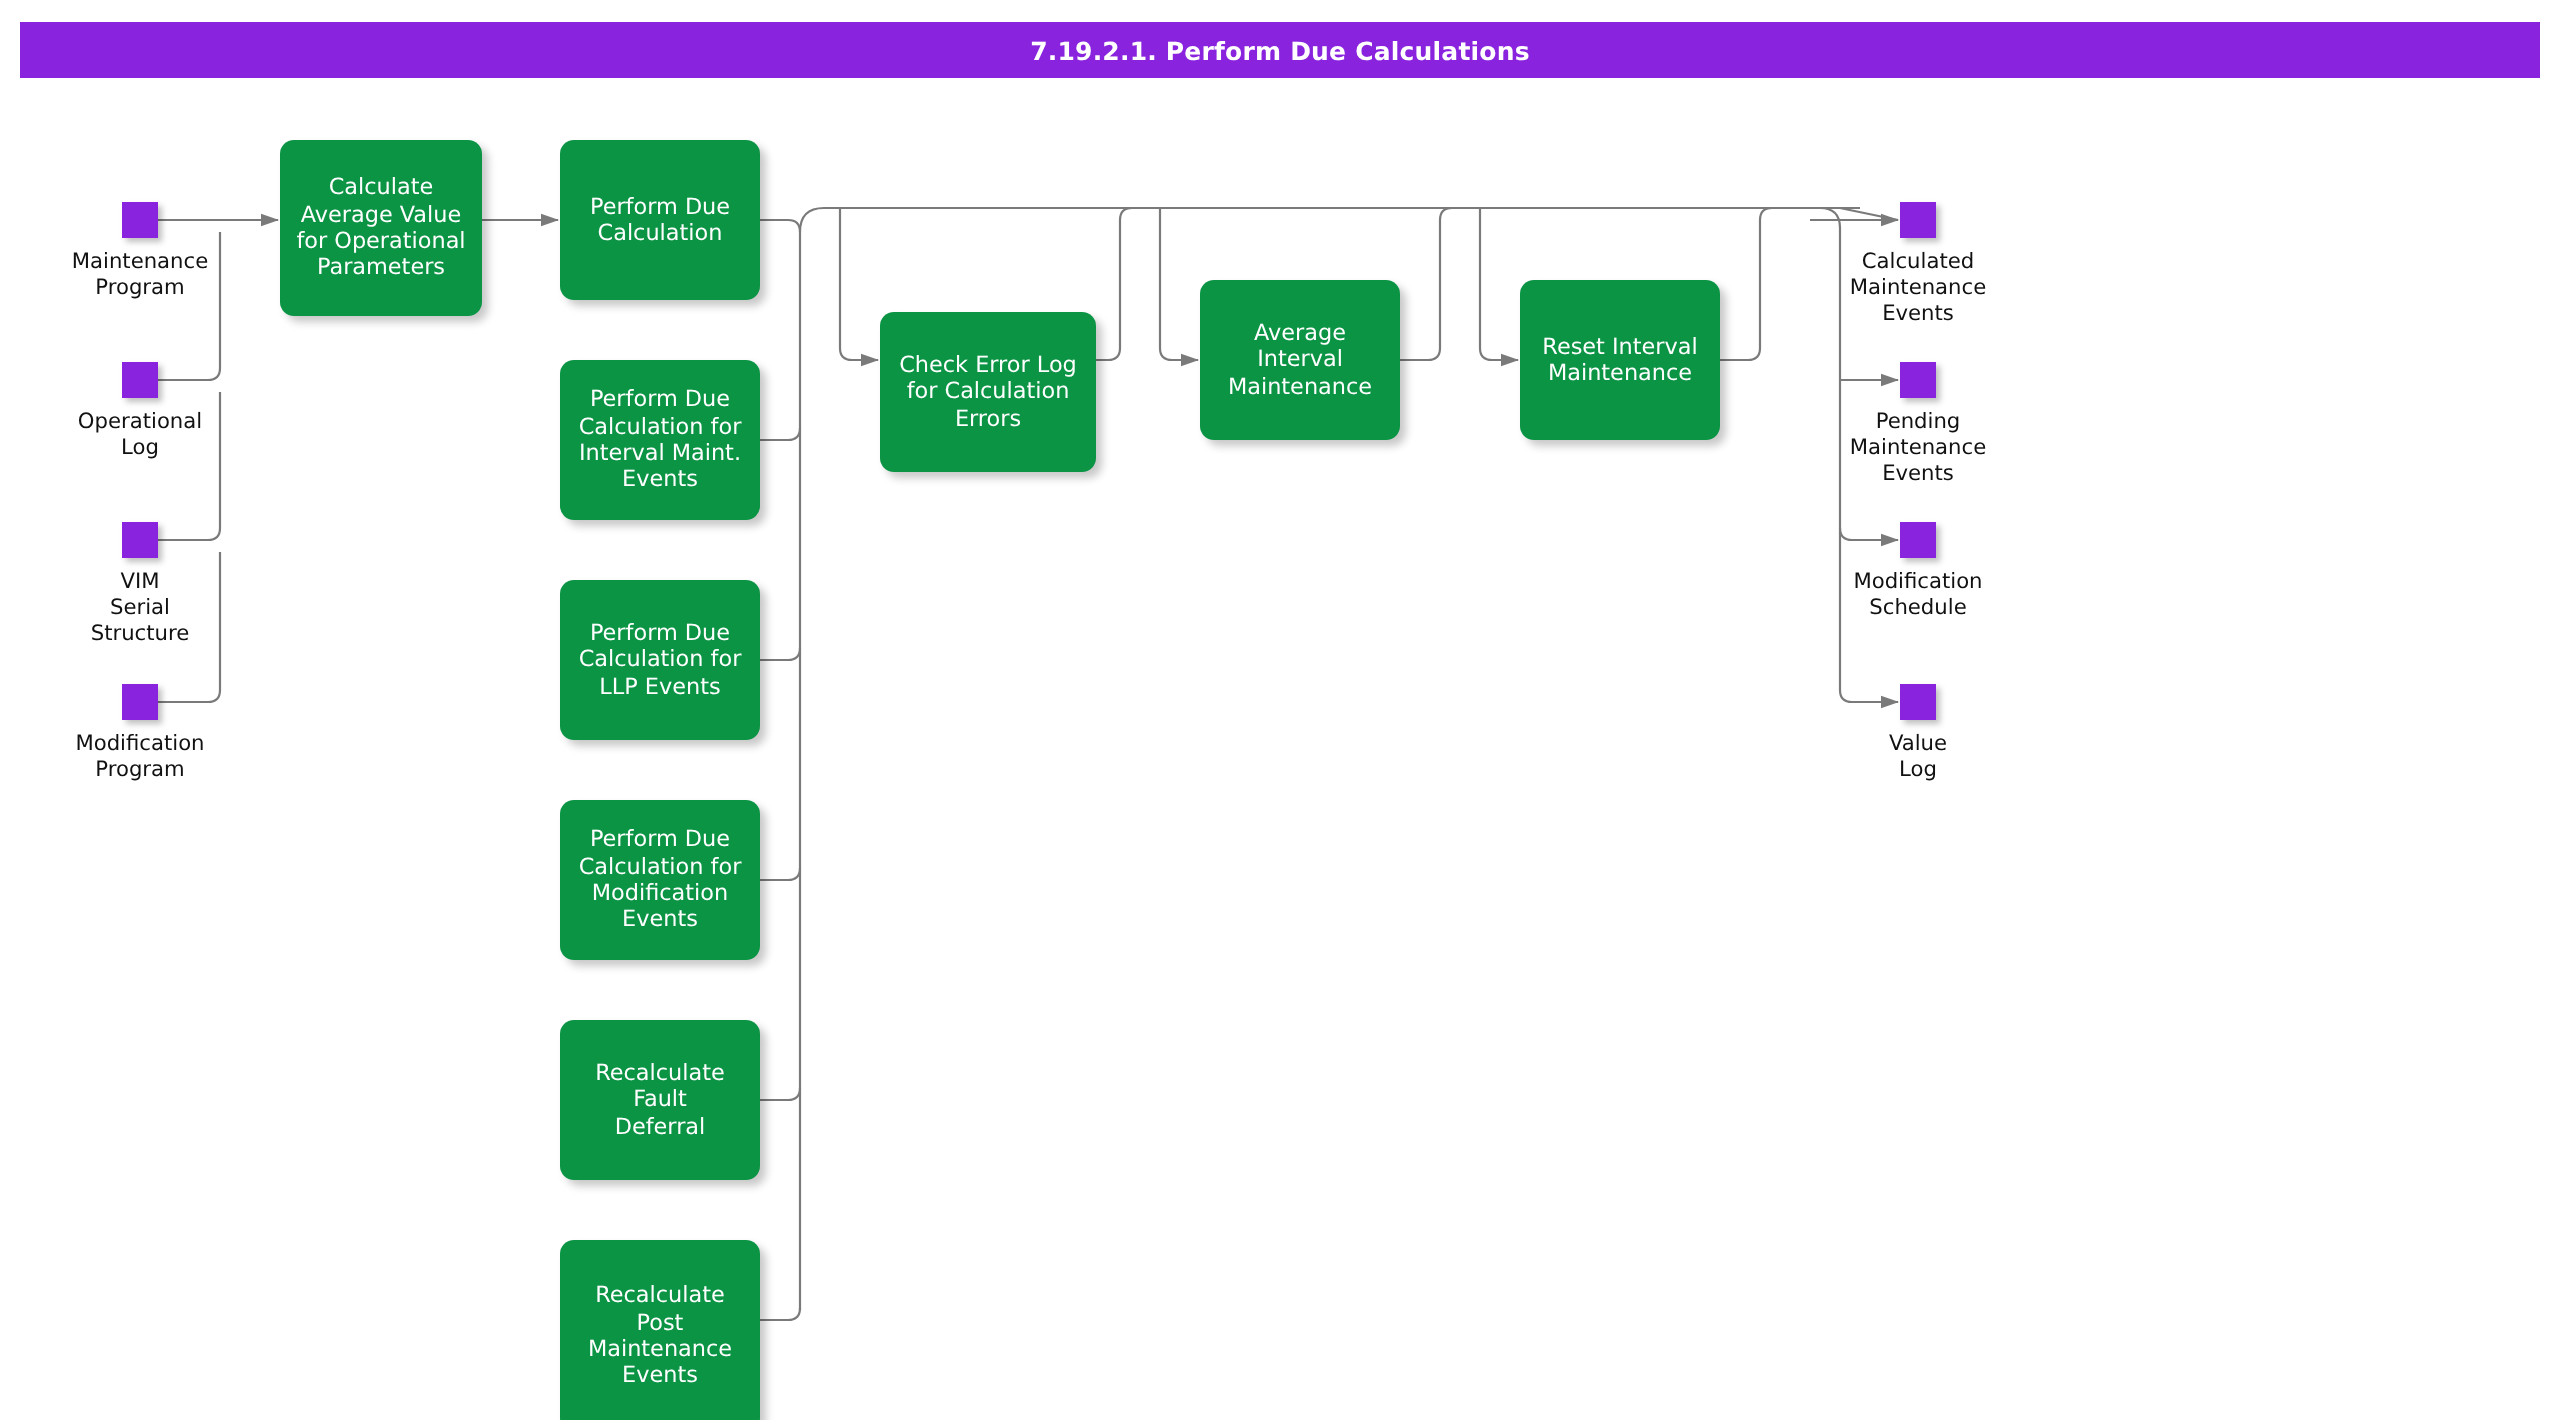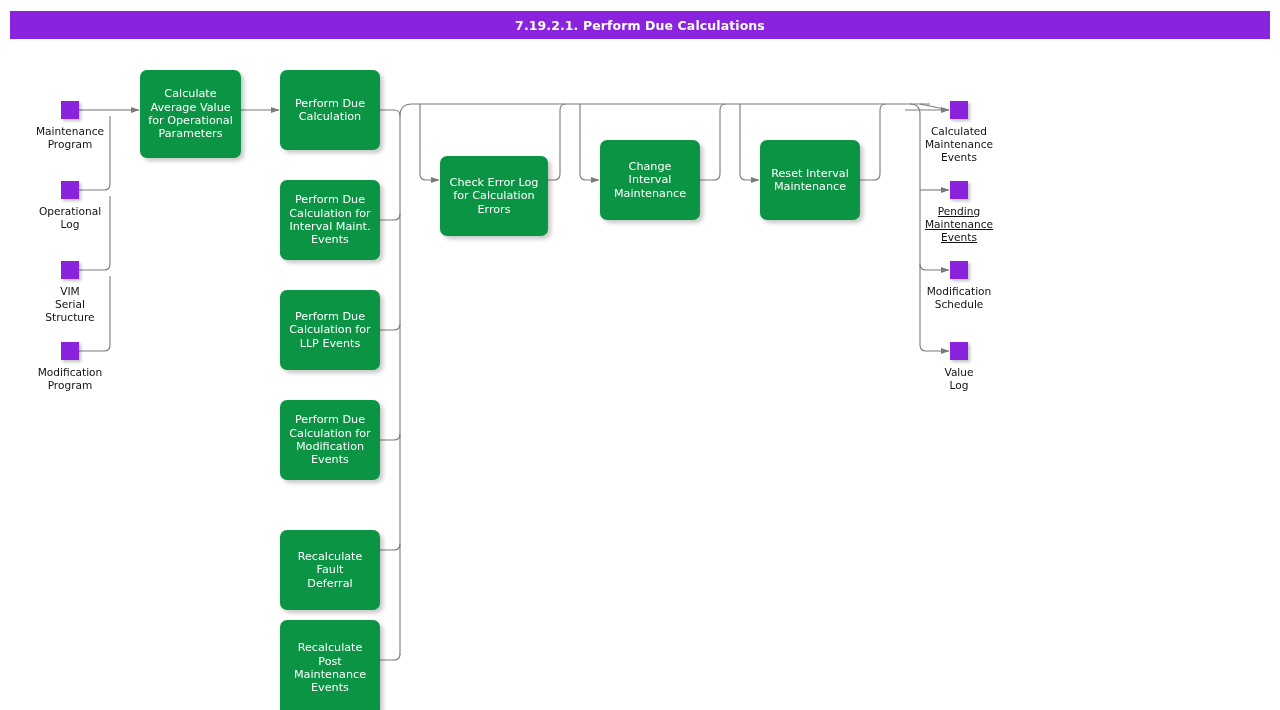--- a/index.html
+++ b/index.html
@@ -160,39 +160,39 @@
 LLP Events</span>
 </div>
 
 <div class="proc-box" style="left:280px; top:400px; width:100px; height:80px;">
   <span class="proc-label">Perform Due
 Calculation for
 Modification
 Events</span>
 </div>
 
-<div class="proc-box" style="left:280px; top:530px; width:100px; height:80px;">
+<div class="proc-box" style="left:280px; top:510px; width:100px; height:80px;">
   <span class="proc-label">Recalculate Fault
 Deferral</span>
 </div>
 
 <div class="proc-box" style="left:280px; top:620px; width:100px; height:96px;">
   <span class="proc-label">Recalculate Post
 Maintenance
 Events</span>
 </div>
 
 <div class="proc-box" style="left:440px; top:156px; width:108px; height:80px;">
   <span class="proc-label">Check Error Log
 for Calculation
 Errors</span>
 </div>
 
 <div class="proc-box" style="left:600px; top:140px; width:100px; height:80px;">
-  <span class="proc-label">Change Interval
+  <span class="proc-label">Average Interval
 Maintenance</span>
 </div>
 
 <div class="proc-box" style="left:760px; top:140px; width:100px; height:80px;">
   <span class="proc-label">Reset Interval
 Maintenance</span>
 </div>
 
 <div class="data-node" style="left:61px; top:101px;"></div>
 <div class="data-label" style="left:10px; top:125px;">Maintenance
@@ -210,21 +210,21 @@
 <div class="data-node" style="left:61px; top:342px;"></div>
 <div class="data-label" style="left:10px; top:366px;">Modification
 Program</div>
 
 <div class="data-node" style="left:950px; top:101px;"></div>
 <div class="data-label" style="left:899px; top:125px;">Calculated
 Maintenance
 Events</div>
 
 <div class="data-node" style="left:950px; top:181px;"></div>
-<div class="data-label" style="left:899px; top:205px;text-decoration:underline;">Pending
+<div class="data-label" style="left:899px; top:205px;">Pending
 Maintenance
 Events</div>
 
 <div class="data-node" style="left:950px; top:261px;"></div>
 <div class="data-label" style="left:899px; top:285px;">Modification
 Schedule</div>
 
 <div class="data-node" style="left:950px; top:342px;"></div>
 <div class="data-label" style="left:899px; top:366px;">Value
 Log</div>

